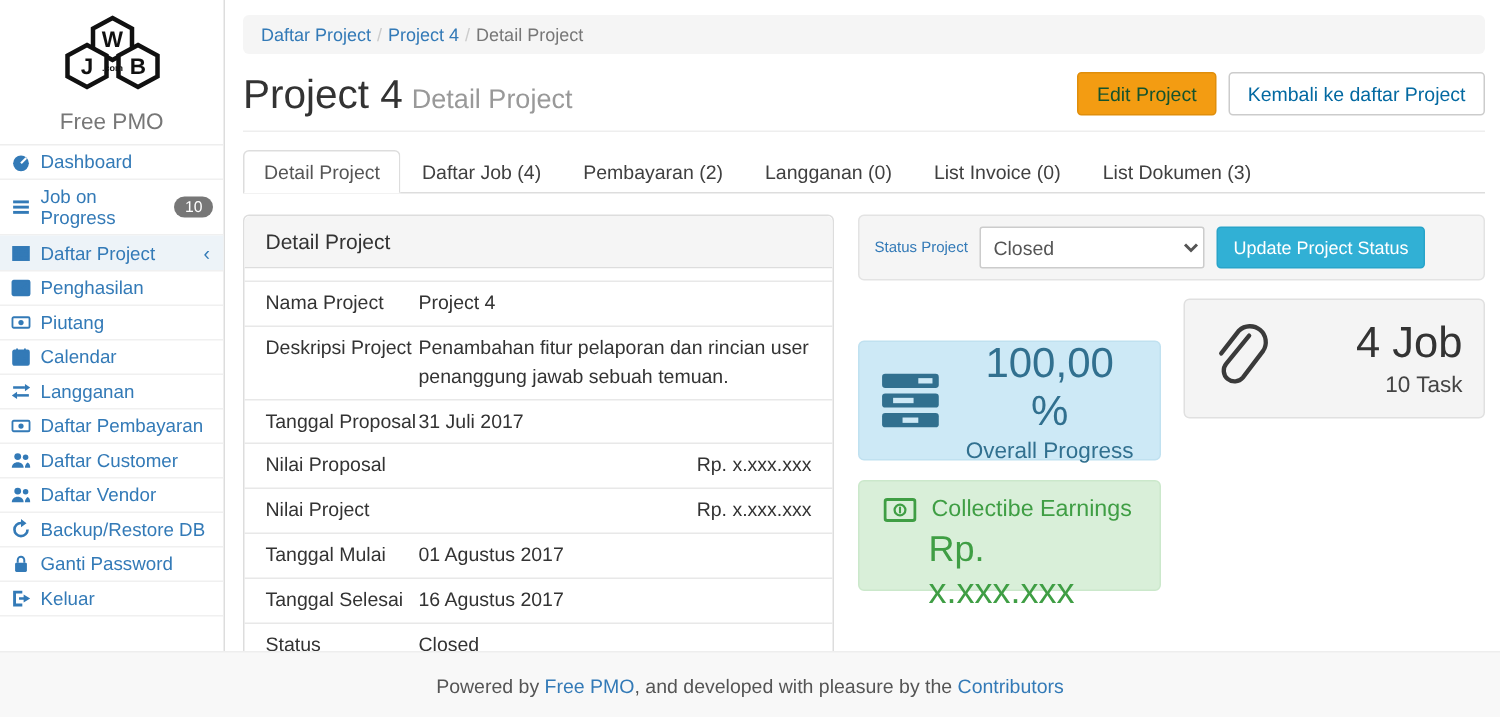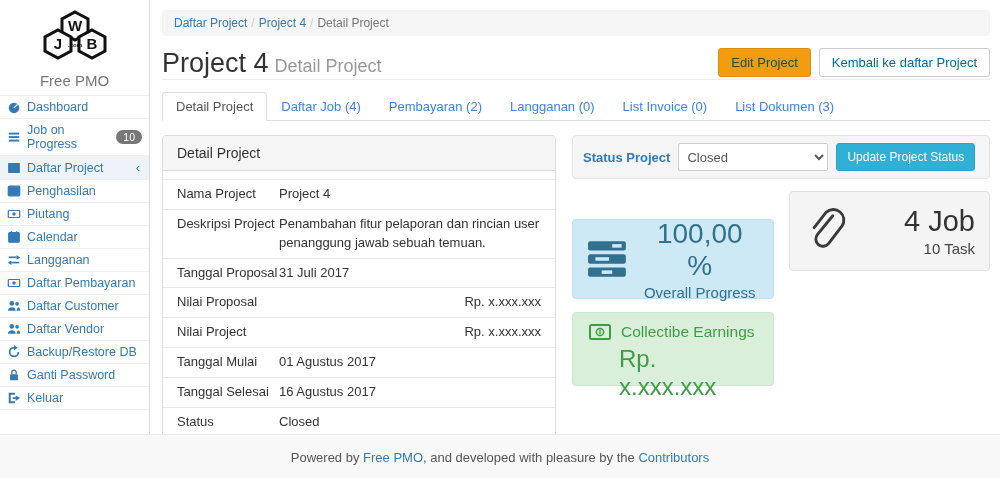--- a/index.html
+++ b/index.html
@@ -22,50 +22,50 @@
   .badge { background:#777; color:#fff; border-radius:10px; font-size:10.5px; padding:1px 7px; }
   .chev { color:#337ab7; font-size:13px; padding-right:2px; }
 
   
   .content { flex:1; padding:10px 10px 0 12px; background:#fff; min-width:0; }
   .breadcrumb { background:#f5f5f5; border-radius:4px; padding:6px 12px; font-size:12px; color:#777; }
   .breadcrumb a { color:#337ab7; text-decoration:none; }
   .breadcrumb .sep { color:#ccc; padding:0 4px; }
 
   .page-header { display:flex; align-items:flex-end; justify-content:space-between;
-                 margin:12px 0 8px; border-bottom:1px solid #eee; }
+                 margin:12px 0 8px; padding-bottom:8px; border-bottom:1px solid #eee; }
   .page-header h1 { font-size:27px; font-weight:500; color:#333; }
   .page-header h1 small { font-size:18px; color:#999; font-weight:400; margin-left:6px; }
   .hdr-btns { display:flex; gap:8px; padding-bottom:2px; }
   .btn { font-size:13px; padding:6px 12px; border-radius:3px; cursor:pointer; border:1px solid transparent; }
   .btn-warning { background:#f39c12; border-color:#e08e0b; color:#14532d; }
   .btn-default { background:#fff; border-color:#ccc; color:#0369a1; }
 
   .tabs { display:flex; list-style:none; border-bottom:1px solid #ddd; margin-top:12px; }
-  .tabs a { display:block; padding:6px 13px; font-size:13px; color:#3b82f6; text-decoration:none;
+  .tabs a { display:block; padding:6px 13px; font-size:13px; color:#404040; text-decoration:none;
             border:1px solid transparent; margin-bottom:-1px; border-radius:4px 4px 0 0; }
   .tabs li.active a { background:#fff; border-color:#ddd #ddd #fff; color:#555; }
 
   .cols { display:flex; gap:16px; margin-top:14px; }
   .col-l { width:394px; flex-shrink:0; }
   .col-r { flex:1; }
 
   .panel { border:1px solid #ddd; border-radius:4px; }
   .panel-h { background:#f5f5f5; border-bottom:1px solid #ddd; border-radius:4px 4px 0 0;
              padding:9px 14px; font-size:14px; color:#333; }
   .panel-b { padding:8px 0 4px; }
   .drow { display:flex; border-top:1px solid #e8e8e8; padding:5px 14px; font-size:13px; line-height:1.45; }
   .drow .lbl { width:102px; flex-shrink:0; color:#333; }
   .drow .val { flex:1; color:#333; }
   .drow.money .val { text-align:right; }
   .drow .val a { color:#337ab7; text-decoration:underline; }
 
   .status-well { background:#f5f5f5; border:1px solid #e3e3e3; border-radius:4px;
                  padding:7px 10px; display:flex; align-items:center; gap:8px; }
-  .status-well label { color:#337ab7; font-weight:bold; font-size:13px; white-space:nowrap; }
+  .status-well label { color:#337ab7; font-weight:normal; font-size:10px; white-space:nowrap; }
   .status-well select { width:150px; height:28px; font-size:13px; color:#555; border:1px solid #ccc;
                         border-radius:2px; background:#fff; padding:0 4px;
                         font-family:"Liberation Sans", sans-serif; }
   .btn-info { background:#31b0d5; border-color:#28a4c9; color:#fff; font-size:12px; padding:6px 10px; }
 
   .cards { display:flex; gap:15px; margin-top:12px; align-items:flex-start; }
   .cards .half { flex:1; min-width:0; }
   .card { border-radius:4px; padding:10px 14px; display:flex; align-items:center; gap:12px; }
   .card-progress { background:#cde9f6; border:1px solid #c0e1f0; color:#31708f; height:80px;margin-top:28px; }
   .card-progress .txt { flex:1; text-align:center; }

